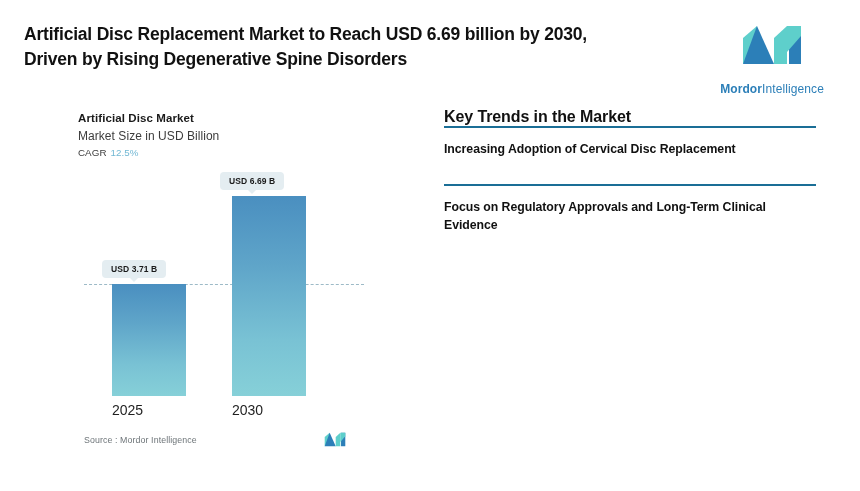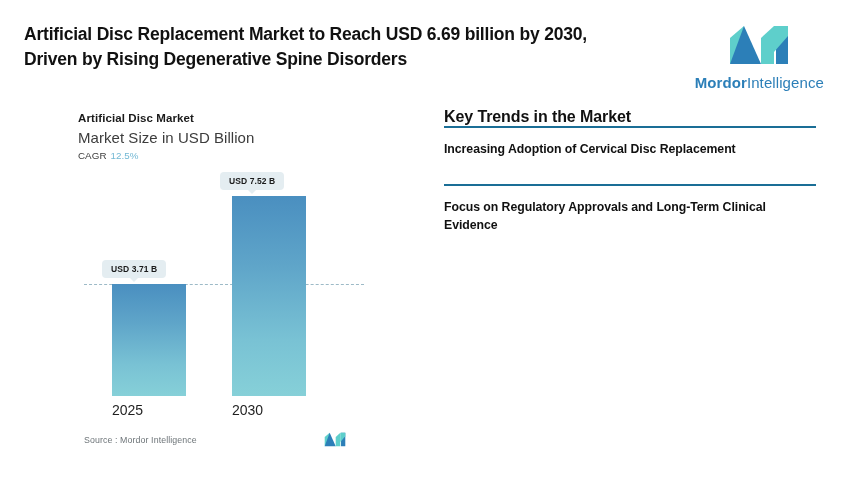--- a/index.html
+++ b/index.html
@@ -42,22 +42,22 @@
   
   .brand {
     display: flex;
     flex-direction: column;
     align-items: center;
     margin-top: 2px;
     margin-right: 12px;
   }
   .brand-mark { display: block; }
   .brand-word {
-    margin-top: 8px;
-    font-size: 15px;
+    margin-top: 16px;
+    font-size: 12px;
     letter-spacing: 0.1px;
     white-space: nowrap;
     color: #2c7fb8;
   }
   .brand-word b { font-weight: bold; }
   .brand-word span { font-weight: normal; }
 
   
   .chart-card {
     position: absolute;
@@ -67,21 +67,21 @@
     height: 330px;
   }
   .chart-title {
     font-size: 11.5px;
     font-weight: bold;
     color: #1a1a1a;
     letter-spacing: 0.1px;
   }
   .chart-subtitle {
     margin-top: 5px;
-    font-size: 15px;
+    font-size: 12px;
     color: #3c3c3c;
     letter-spacing: 0.05px;
   }
   .chart-cagr {
     margin-top: 4px;
     font-size: 9.8px;
     color: #3c3c3c;
     letter-spacing: 0.05px;
   }
   .chart-cagr .cagr-val {
@@ -231,21 +231,21 @@
     <span>CAGR</span><span class="cagr-val">12.5%</span>
   </div>
 
   <div class="plot">
     <div class="dash-line"></div>
 
     <div class="bar b2025"></div>
     <div class="bar b2030"></div>
 
     <div class="chip c2025">USD 3.71 B</div>
-    <div class="chip c2030">USD 7.52 B</div>
+    <div class="chip c2030">USD 6.69 B</div>
   </div>
 
   <div class="xaxis">
     <div class="xtick t1">2025</div>
     <div class="xtick t2">2030</div>
   </div>
 
   <div class="source-row">
     <div class="source-text">Source :  Mordor Intelligence</div>
     <svg width="22" height="15" viewBox="0 0 62 42">

